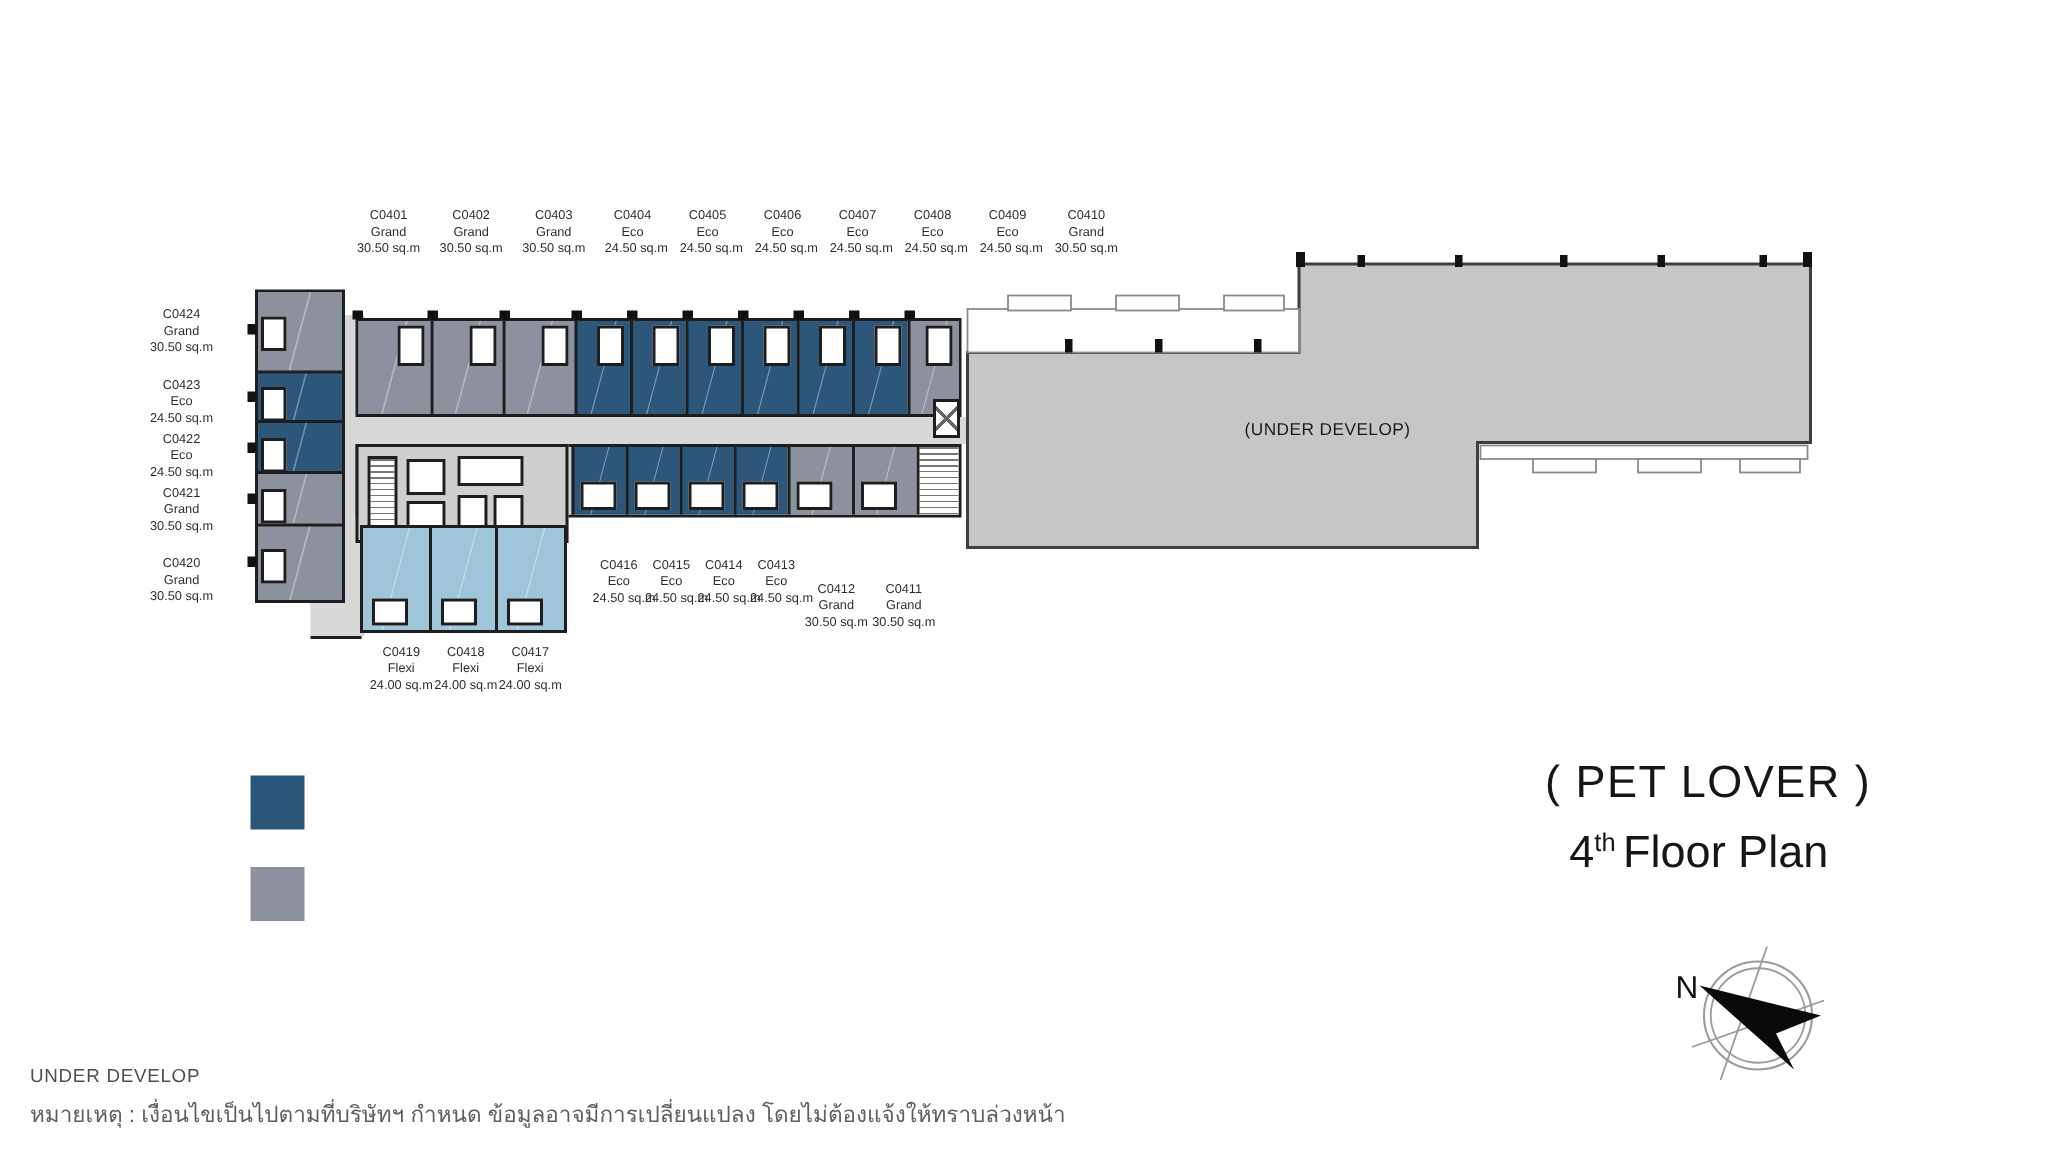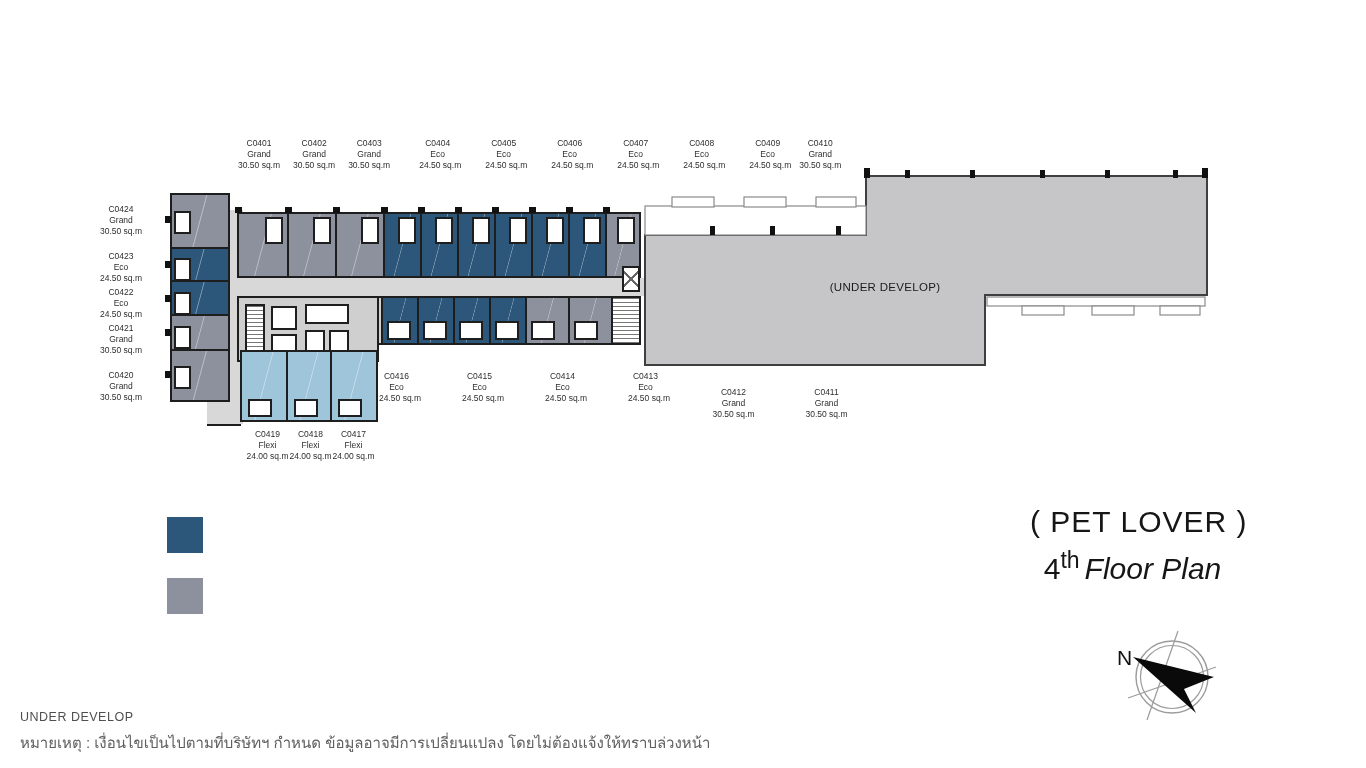--- a/index.html
+++ b/index.html
@@ -5,22 +5,22 @@
   html,body{margin:0;padding:0;background:#fff;}
   .stage{position:relative;width:1366px;height:768px;background:#fff;overflow:hidden;
          font-family:"Liberation Sans",sans-serif;color:#222;}
 
   
   .ulbl{box-sizing:border-box;font-size:8.5px;line-height:1.3;text-align:center;color:#2e2e2e;}
   .ulbl div{white-space:nowrap;}
   .row-lbl{position:absolute;display:flex;}
   .row-lbl.top{left:238px;top:138px;width:404px;gap:13px;}
   .row-lbl.top .ulbl.grand{width:48px;}
-  .row-lbl.top .ulbl.eco{width:37px;margin-left:16px;}
-  .row-lbl.mid{left:379px;top:371px;gap:48px;}
+  .row-lbl.top .ulbl.eco{width:37px;}
+  .row-lbl.mid{left:395px;top:371px;}
   .row-lbl.mid .ulbl.eco{width:35px;}
   .row-lbl.mid .ulbl.grand{width:45px;margin-top:16px;}
   .row-lbl.flexi-row{left:246px;top:429px;}
   .row-lbl.flexi-row .ulbl{width:43px;text-align:center;}
   .col-lbl{position:absolute;left:86px;top:204px;width:70px;}
   .col-lbl .ulbl.grand{height:47px;}
   .col-lbl .ulbl.eco{height:36px;text-align:center;}
 
   
   .corridor{position:absolute;background:var(--corridor,#d8d8d8);}
@@ -72,22 +72,22 @@
   .legend{position:absolute;left:167px;top:517px;}
   .legend-row{display:flex;align-items:center;margin-bottom:25px;height:36px;}
   .swatch{width:36px;height:36px;flex:0 0 auto;
           background-image:linear-gradient(135deg,transparent 47%,rgba(0,0,0,.18) 49%,rgba(0,0,0,.18) 51%,transparent 53%);}
   .legend-label{margin-left:34px;font-size:16.5px;font-weight:bold;letter-spacing:.6px;color:#1b1b1b;white-space:nowrap;}
 
   
   .titles{position:absolute;left:1030px;top:505px;width:205px;text-align:center;color:#161616;}
   .zone-title{font-size:30px;letter-spacing:1px;white-space:nowrap;}
   .floor-title{margin-top:13px;font-size:30px;white-space:nowrap;}
-  .floor-title sup{font-size:23px;vertical-align:super;line-height:0;}
-  .floor-title .rest{margin-left:5px;font-style:italic;}
+  .floor-title sup{font-size:17px;vertical-align:super;line-height:0;}
+  .floor-title .rest{margin-left:5px;}
 
   
   .compass{position:absolute;left:1112px;top:625px;}
 
   
   .foot-develop{position:absolute;left:20px;top:710px;font-size:12.5px;letter-spacing:.5px;color:#4f4f4f;}
   .foot-note{position:absolute;left:20px;top:731px;font-size:15px;color:#5f5f5f;}
 </style>
 </head>
 <body>

